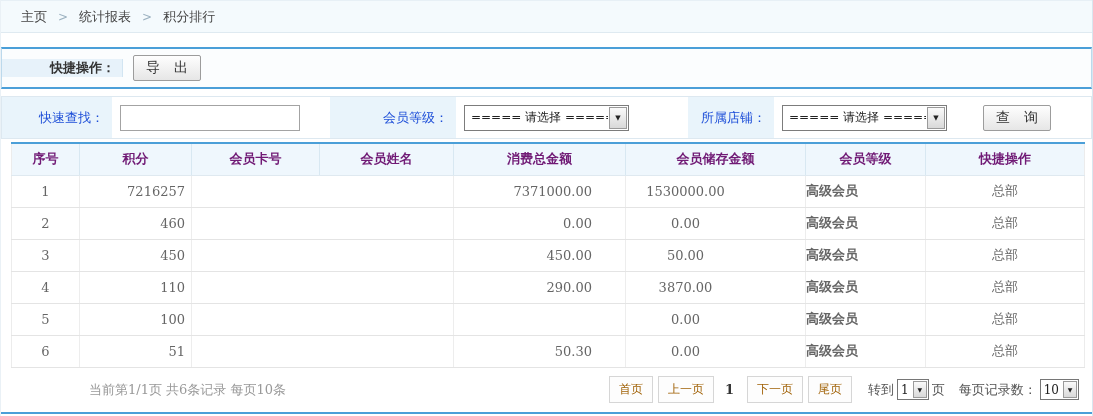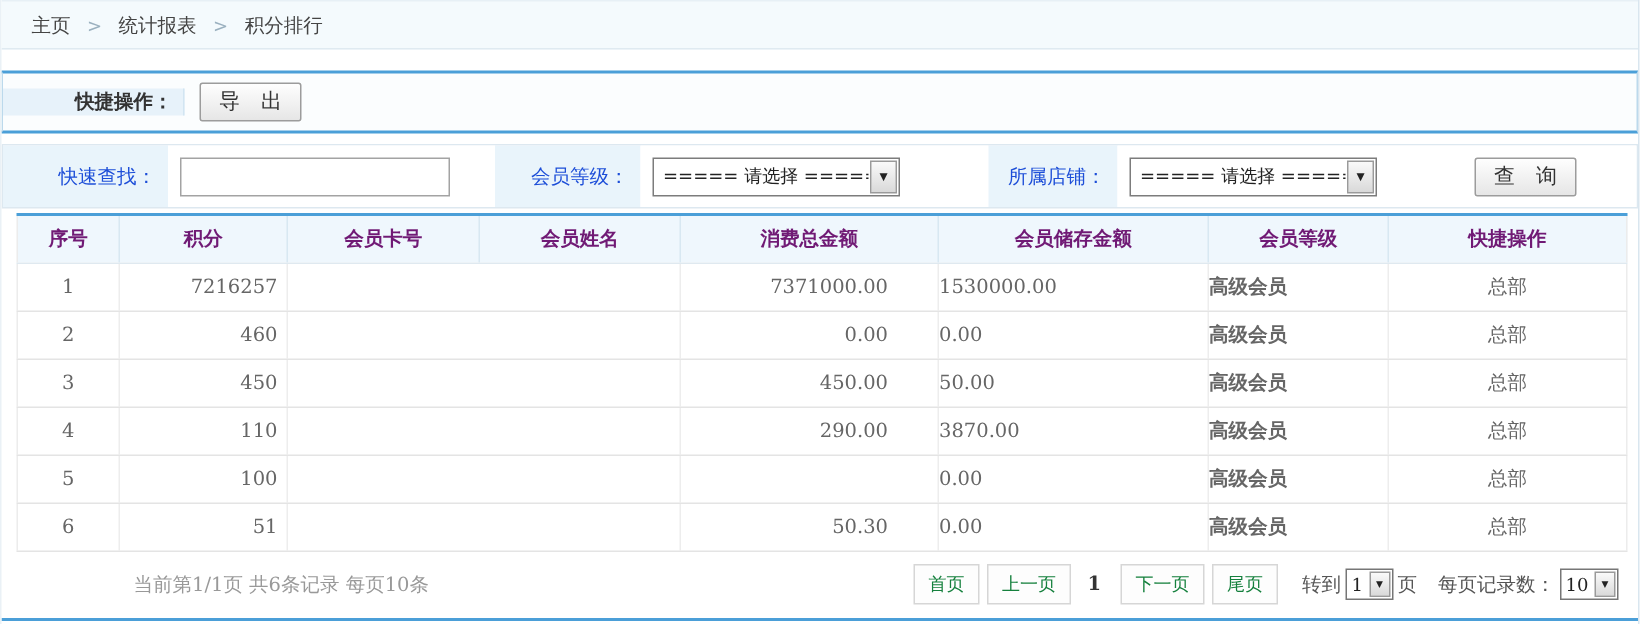--- a/index.html
+++ b/index.html
@@ -68,21 +68,21 @@
     border: 1px solid #dde8f0;
     display: flex; align-items: stretch;
     background: #fff;
   }
   .f-label {
     background: #e9f4fb;
     display: flex; align-items: center; justify-content: flex-end;
     padding-right: 8px; color: #1d4ed8;
   }
   .f-label.w1 { width: 110px; }
-  .f-label.w2 { width: 97px; }
+  .f-label.w2 { width: 126px; }
   .f-label.w3 { width: 86px; }
   .f-content { display: flex; align-items: center; background: #fff; }
   .f-content.c1 { width: 218px; }
   .f-content.c2 { width: 232px; }
   .f-content.c3 { flex: 1; }
   .search-input {
     width: 180px; height: 26px;
     margin-left: 8px;
     border: 1px solid #a3a3a3;
     padding: 0 4px; font-size: 13px;
@@ -130,39 +130,39 @@
     color: #666; font-size: 13px;
     font-family: "DejaVu Serif", serif;
     background: #fff;
   }
   .rank-table tbody td + td { border-left: 1px solid #ededed; }
   .rank-table { border-left: 1px solid #ececec; border-right: 1px solid #ececec; }
   td.c-index { text-align: center; }
   td.c-points { text-align: right; padding-right: 6px; color: #f62c2c; }
   td.c-merged { border-left: 1px solid #ededed; }
   td.c-consume { text-align: right; padding-right: 33px; }
-  td.c-stored  { text-align: left; padding-right: 60px; }
+  td.c-stored  { text-align: center; padding-right: 60px; }
   td.c-level { text-align: left; color: #555; font-family: "DejaVu Sans", sans-serif; font-weight: bold; }
   td.c-store { text-align: center; color: #555; font-family: "DejaVu Sans", sans-serif; }
   
   .pager {
     margin: 9px 10px 0 10px;
     display: flex; align-items: center;
     height: 26px;
   }
   .pager-summary {
     margin-left: 78px;
     color: #999;
     font-family: "DejaVu Serif", serif;
   }
   .pager-controls { margin-left: auto; display: flex; align-items: center; }
   .pbtn {
     border: 1px solid #d6d6d6;
     background: #fdfdfd;
-    color: #15803d;
+    color: #a16207;
     font-size: 12px;
     padding: 4px 9px;
     margin-left: 5px;
     cursor: pointer;
     font-family: "DejaVu Sans", sans-serif;
   }
   .pcurrent {
     margin: 0 8px 0 11px;
     font-weight: bold; color: #333;
     font-family: "DejaVu Serif", serif;

